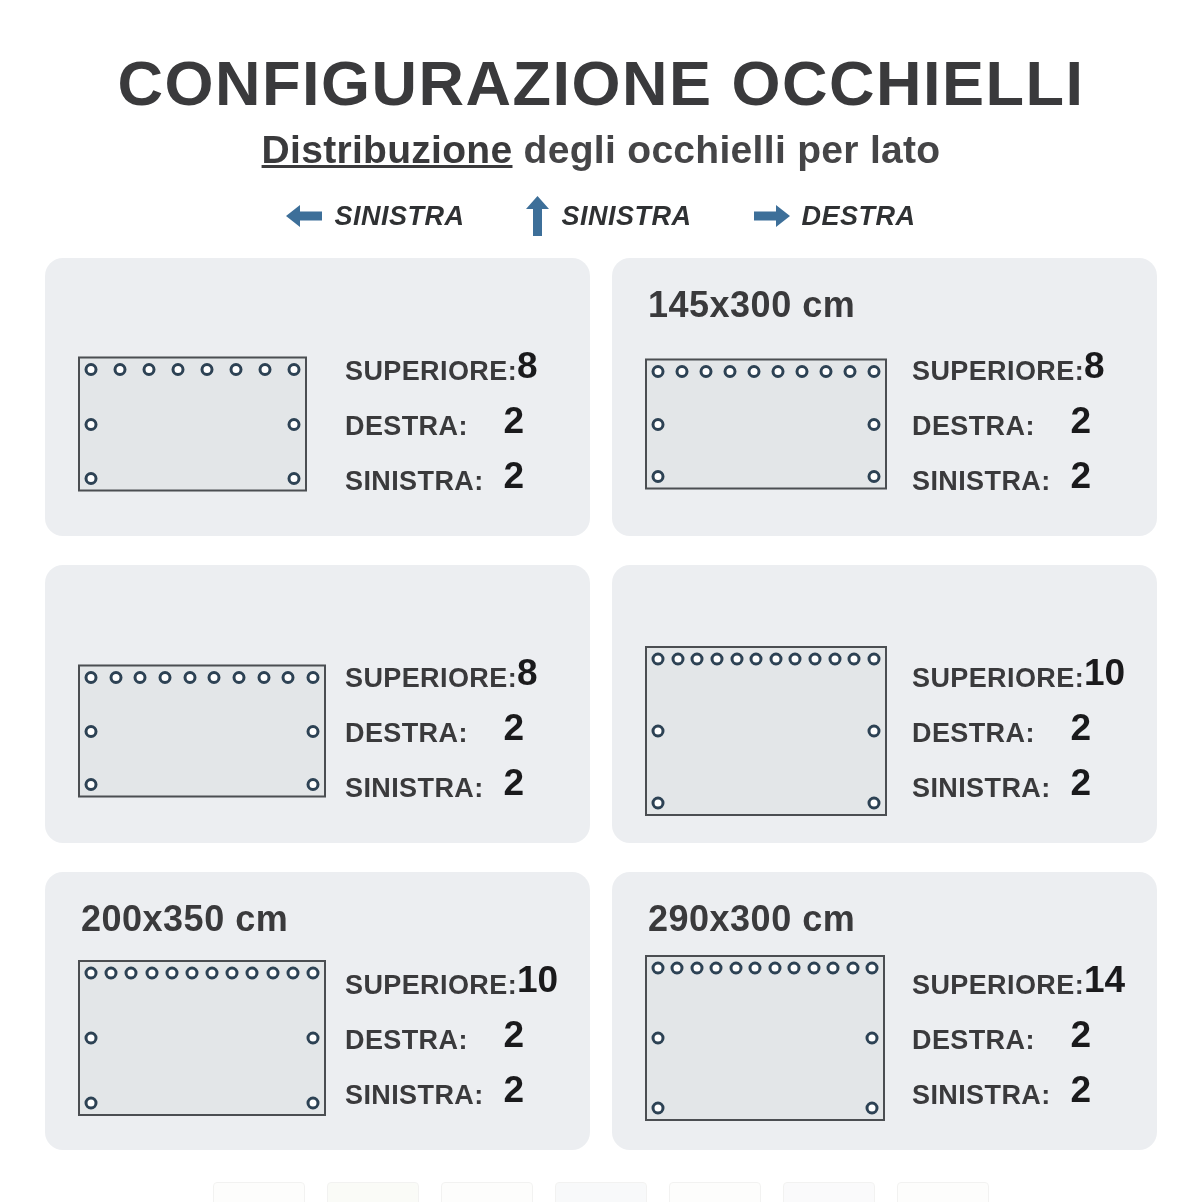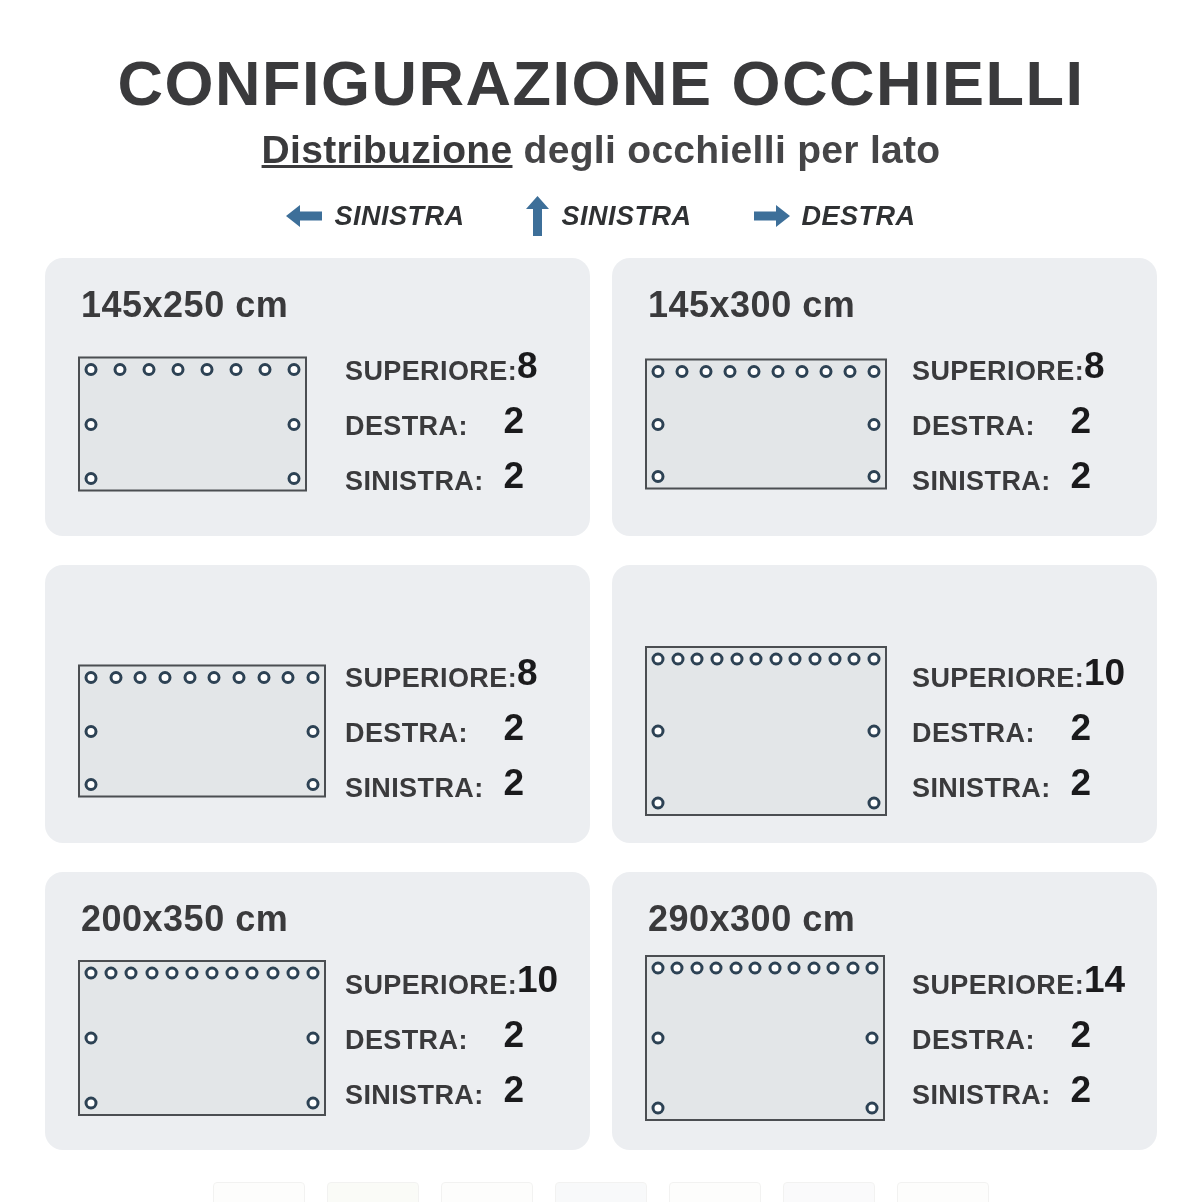--- a/index.html
+++ b/index.html
@@ -106,21 +106,20 @@
         <svg class="arrow" width="36" height="26" viewBox="0 0 36 26">
           <path d="M36 13 L22 2 V8.5 H0 V17.5 H22 V24 Z" fill="#3d6f99"></path>
         </svg>
         <span class="lbl">DESTRA</span>
       </div>
     </div>
   </div>
 
   <div class="grid">
   <div class="card">
-    <div class="card-title">145x250 cm</div>
     <div class="card-body">
       <div class="diagram" style="width: 225px; height: 131px;">
             <div class="dot" style="left: 11px; top: 11px;"></div>
             <div class="dot" style="left: 40px; top: 11px;"></div>
             <div class="dot" style="left: 69px; top: 11px;"></div>
             <div class="dot" style="left: 98px; top: 11px;"></div>
             <div class="dot" style="left: 127px; top: 11px;"></div>
             <div class="dot" style="left: 156px; top: 11px;"></div>
             <div class="dot" style="left: 185px; top: 11px;"></div>
             <div class="dot" style="left: 214px; top: 11px;"></div>

